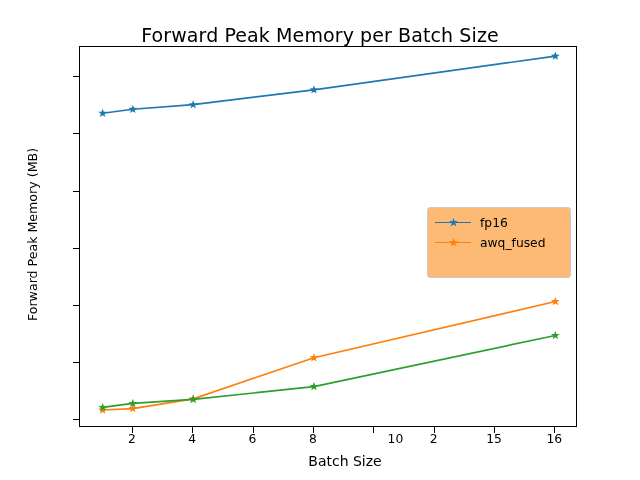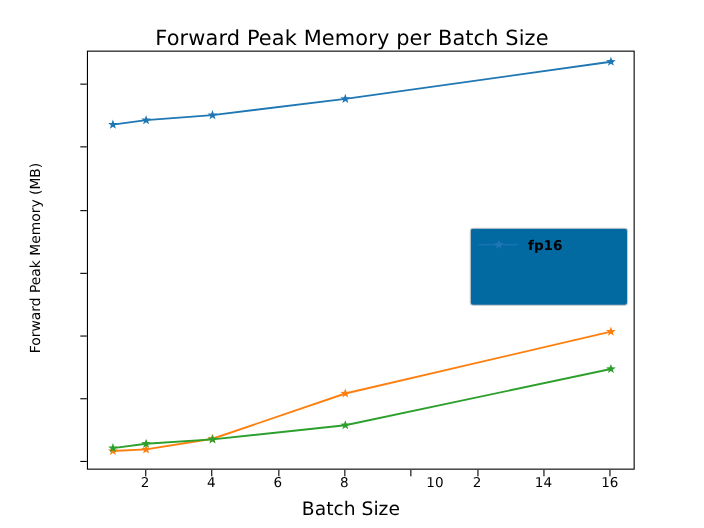--- a/index.html
+++ b/index.html
@@ -63,50 +63,49 @@
   }
   .xtick-mark {
     position: absolute;
     top: 427px;
     height: 6px;
     width: 0;
     border-left: 1.1px solid #000000;
   }
   #xlabel {
     position: absolute;
-    left: 70px;
+    left: 96px;
     width: 498px;
     top: 453px;
     text-align: center;
-    font-size: 17px;
+    font-size: 14px;
     color: #000000;
   }
   #ylabel {
     position: absolute;
     left: -98px;
     top: 227px;
     width: 260px;
     text-align: center;
     font-size: 12.6px;
     color: #000000;
     transform: rotate(-90deg);
     transform-origin: center center;
   }
   #legend {
     position: absolute;
     left: 427px;
     top: 207px;
     width: 144px;
     height: 71px;
-    background: #0369a1;
+    background: #fdba74;
     border: 0.9px solid #cccccc;
     border-radius: 3px;
     box-sizing: border-box;
     padding: 5px 0 0 0;
-    font-weight: bold;
   }
   .legend-row {
     display: flex;
     align-items: center;
     height: 20px;
     padding-left: 7px;
   }
   .legend-sample {
     width: 36px;
     height: 14px;
@@ -160,21 +159,21 @@
       <div class="xtick-label" style="left: 162.182px; width: 60px;">4</div>
       <div class="xtick-mark" style="left: 192.182px;"></div>
       <div class="xtick-label" style="left: 222.545px; width: 60px;">6</div>
       <div class="xtick-mark" style="left: 252.545px;"></div>
       <div class="xtick-label" style="left: 282.909px; width: 60px;">8</div>
       <div class="xtick-mark" style="left: 312.909px;"></div>
       <div class="xtick-label" style="left: 343.273px; width: 60px; text-align: right;">10</div>
       <div class="xtick-mark" style="left: 373.273px;"></div>
       <div class="xtick-label" style="left: 403.636px; width: 60px;">2</div>
       <div class="xtick-mark" style="left: 433.636px;"></div>
-      <div class="xtick-label" style="left: 464px; width: 60px;">14</div>
+      <div class="xtick-label" style="left: 464px; width: 60px;">15</div>
       <div class="xtick-mark" style="left: 494px;"></div>
       <div class="xtick-label" style="left: 524.364px; width: 60px; text-align: center;">16</div>
       <div class="xtick-mark" style="left: 554.364px;"></div>
     </div>
 
   <div id="plot-area">
     <svg id="plot-svg" width="496" height="379">
         <g>
           <polyline points="22.64,66.26 52.82,62.26 113.18,57.69 233.91,42.84 475.36,9.14" fill="none" stroke="#1f77b4" stroke-width="1.7"></polyline>
           <polygon points="22.64,61.66 23.75,64.72 27.01,64.84 24.44,66.85 25.34,69.98 22.64,68.16 19.93,69.98 20.83,66.85 18.26,64.84 21.52,64.72" fill="#1f77b4"></polygon>
@@ -205,15 +204,24 @@
   <div id="legend">
       <div class="legend-row">
         <div class="legend-sample">
           <div class="legend-line" style="border-top-color: rgb(31, 119, 180);"></div>
           <svg class="legend-star" viewBox="0 0 13 13">
             <polygon points="6.50,1.90 7.62,4.96 10.87,5.08 8.31,7.09 9.20,10.22 6.50,8.40 3.80,10.22 4.69,7.09 2.13,5.08 5.38,4.96" fill="#1f77b4"></polygon>
           </svg>
         </div>
         <div class="legend-text">fp16</div>
       </div>
+      <div class="legend-row">
+        <div class="legend-sample">
+          <div class="legend-line" style="border-top-color: rgb(255, 127, 14);"></div>
+          <svg class="legend-star" viewBox="0 0 13 13">
+            <polygon points="6.50,1.90 7.62,4.96 10.87,5.08 8.31,7.09 9.20,10.22 6.50,8.40 3.80,10.22 4.69,7.09 2.13,5.08 5.38,4.96" fill="#ff7f0e"></polygon>
+          </svg>
+        </div>
+        <div class="legend-text">awq_fused</div>
+      </div>
     </div>
 
 </div>
 
 </body></html>

